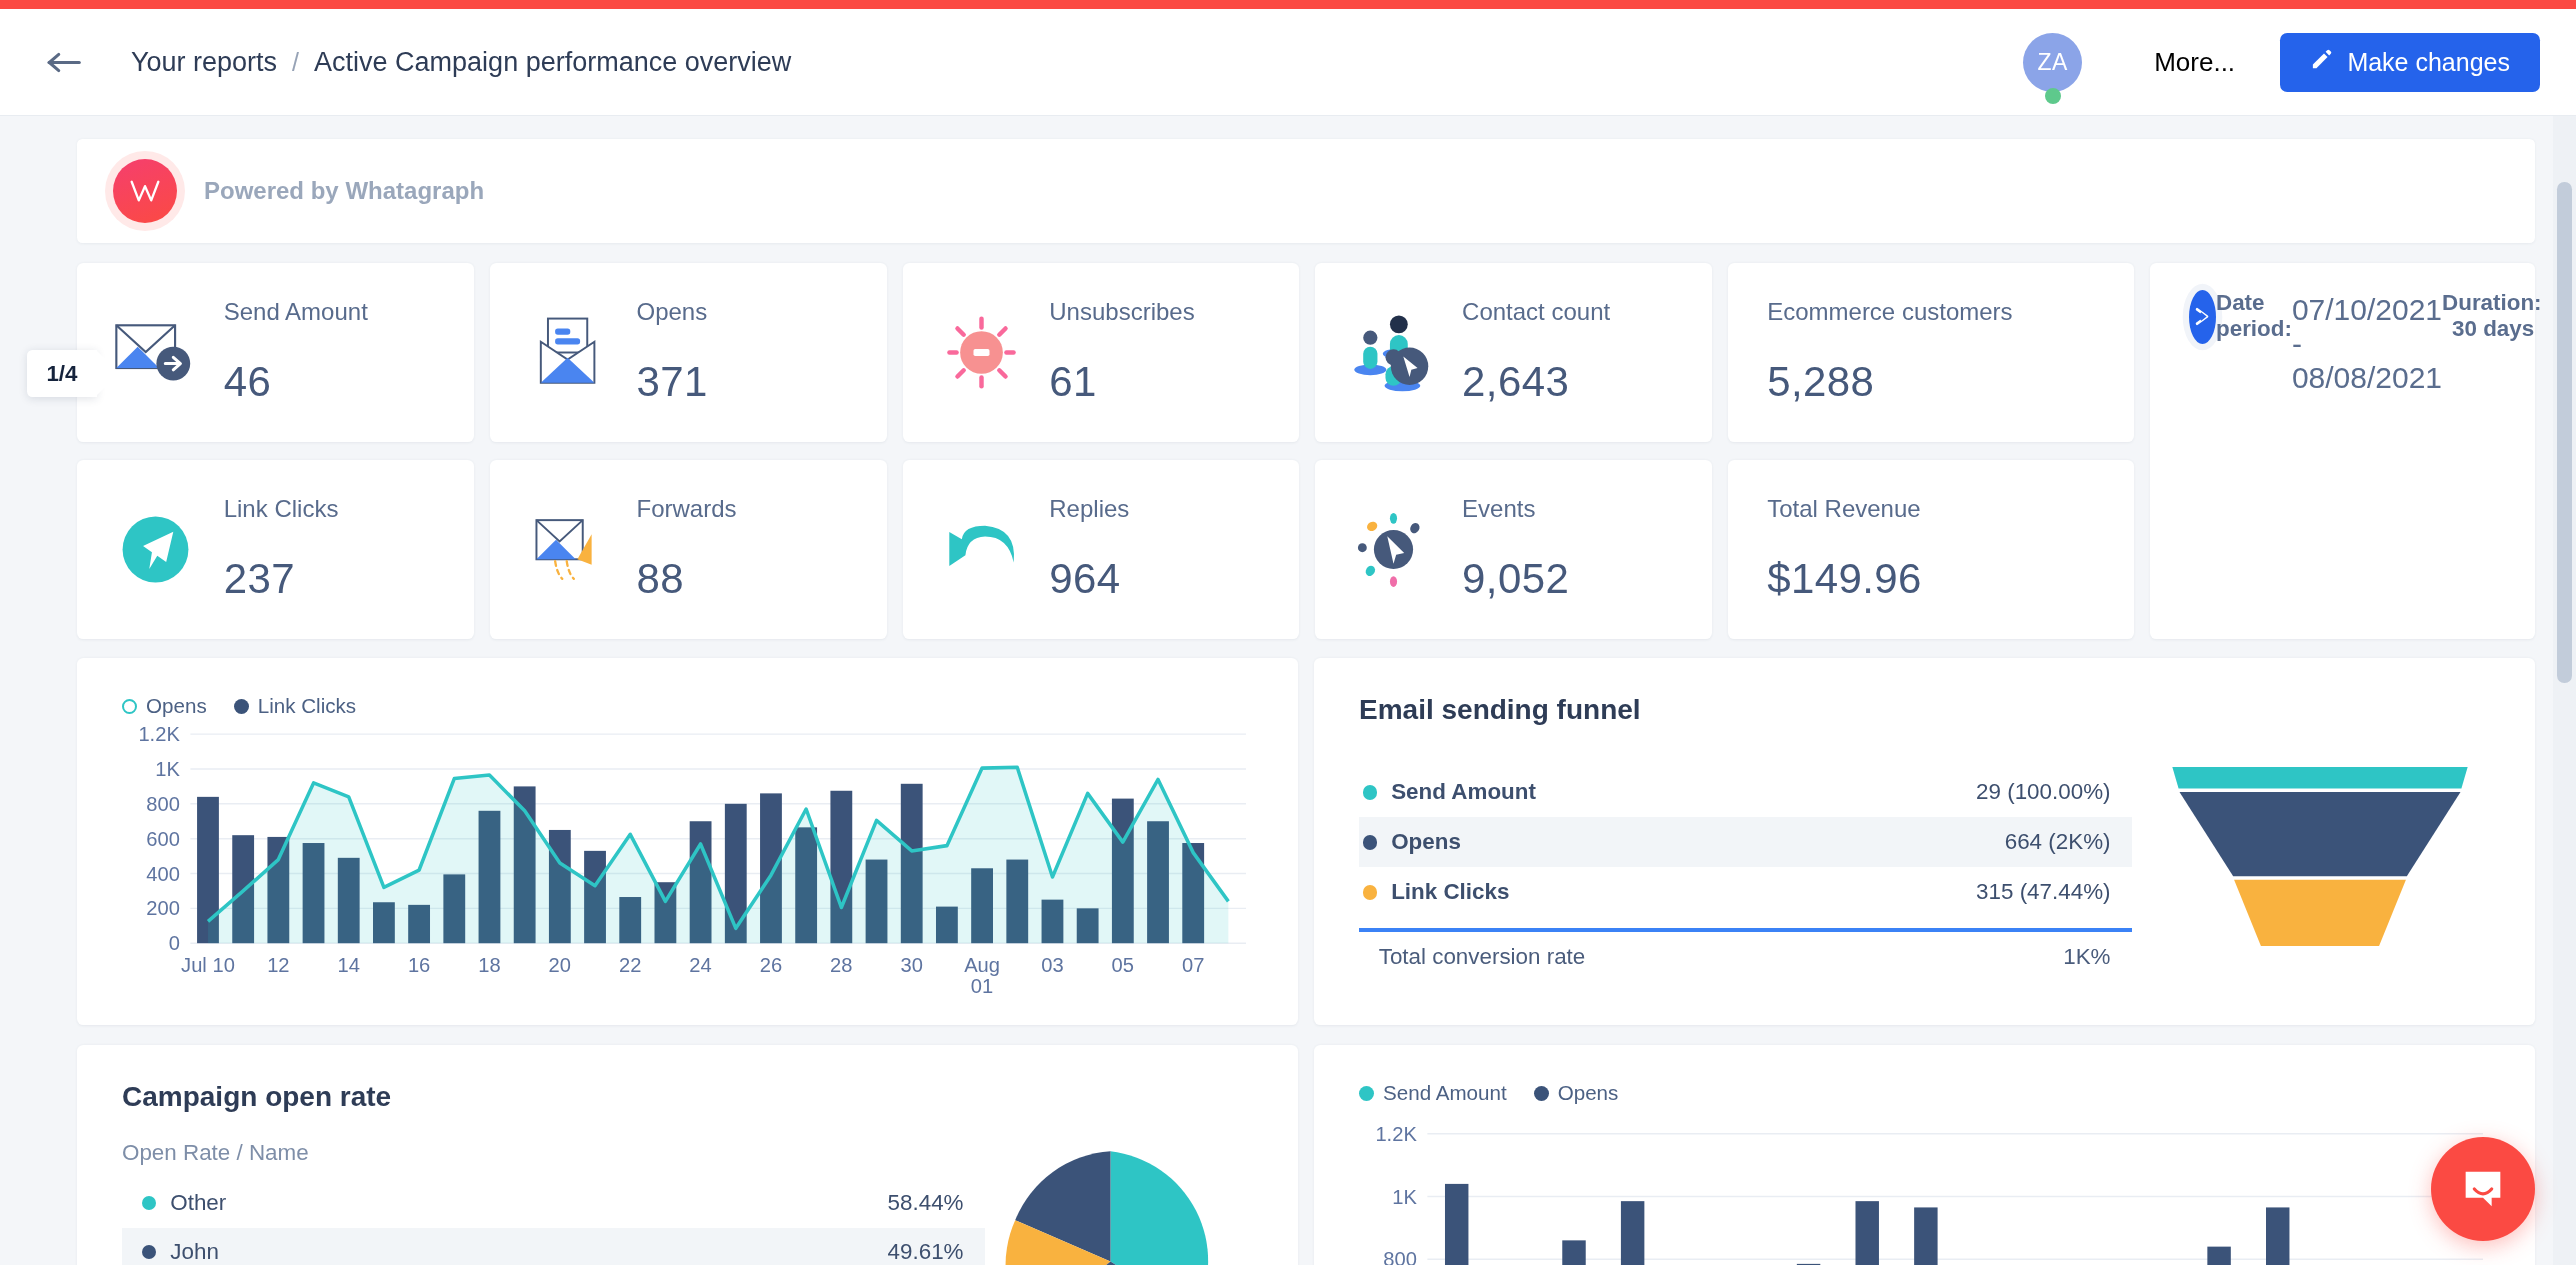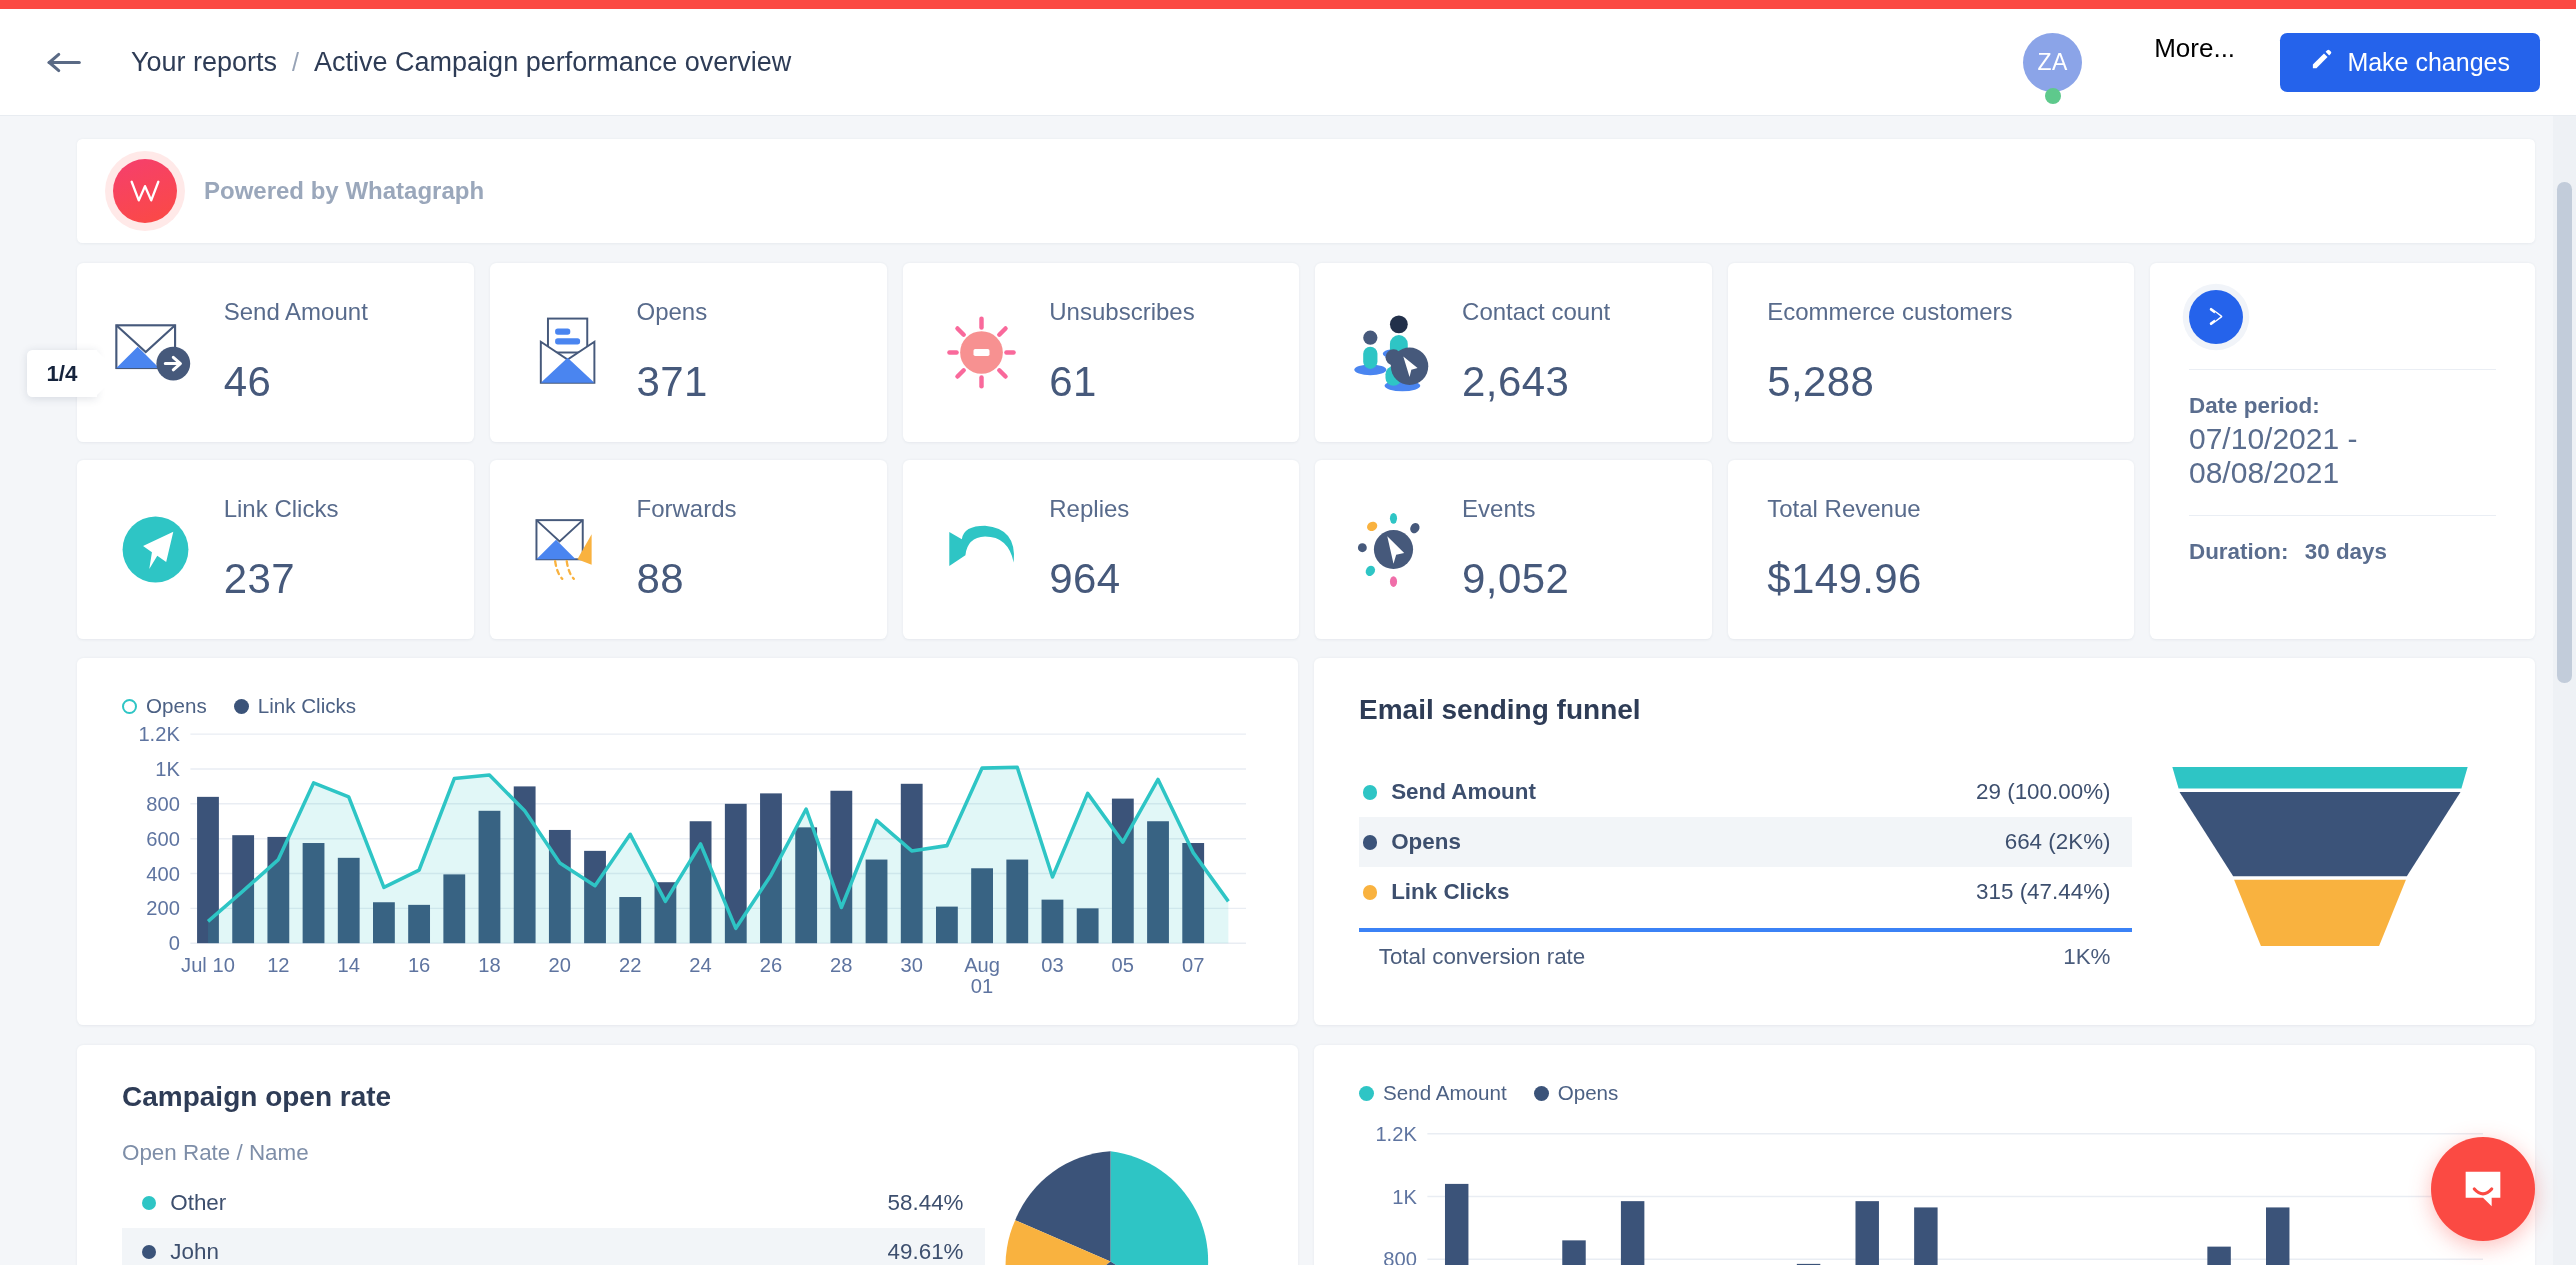--- a/index.html
+++ b/index.html
@@ -25,21 +25,21 @@
     width: 47px; height: 47px; display: flex; align-items: center; justify-content: center;
     color: #5a6a85; cursor: pointer; flex: none;
   }
   .breadcrumb {
     display: flex; align-items: center; gap: 15px;
     margin-left: 43px; font-size: 27px; color: #2e3c56;
   }
   .crumb-sep { color: #97a3b6; font-size: 25px; }
   .crumb-link { cursor: pointer; }
   .header-right {
-    margin-left: auto; display: flex; gap: 0;
+    margin-left: auto; display: flex; align-items: center; gap: 0;
   }
   .avatar-wrap { position: relative; width: 59px; height: 59px; flex: none; margin-right: 72px; }
   .avatar {
     width: 59px; height: 59px; border-radius: 50%;
     background: #8ba4e8; color: #ffffff;
     display: flex; align-items: center; justify-content: center;
     font-size: 23px; letter-spacing: 0.4px;
   }
   .avatar-status {
     position: absolute; bottom: -12.5px; left: 50%; transform: translateX(-50%);
@@ -105,21 +105,21 @@
   }
   .kpi-icon { width: 97px; height: 97px; flex: none; display:flex; align-items:center; justify-content:center; }
   .kpi-texts { display: flex; flex-direction: column; gap: 3.6px; min-width: 0; }
   .kpi-label { font-size: 24px; color: #586b8c; white-space: nowrap; }
   .kpi-value { font-size: 42px; color: #46597b; letter-spacing: 0.4px; white-space: nowrap; margin-top: 28px; }
   .kpi-card.noicon { padding-left: 39px; }
 
   .date-card {
     width: 385px; flex: none; background: #fff; border-radius: 6.3px;
     padding: 27px 39px; box-shadow: 0 0.9px 2.7px rgba(40,60,90,0.07);
-    display: flex; flex-direction: column;
+    display: flex; flex-direction: row;
   }
   .ac-badge {
     width: 54px; height: 54px; border-radius: 50%; background: #2563eb;
     display: flex; align-items: center; justify-content: center;
     box-shadow: 0 0 0 6.3px #f1f4f9;
   }
   .date-div { height: 0.9px; background: #eaeef4; margin: 25px 0 23px; }
   .date-title { font-size: 22.4px; color: #5a6d8e; font-weight: bold; }
   .date-val { font-size: 30px; color: #5a6d8e; margin-top: 3.6px; }
   .dur { font-size: 22.4px; color: #5a6d8e; font-weight: bold; }

